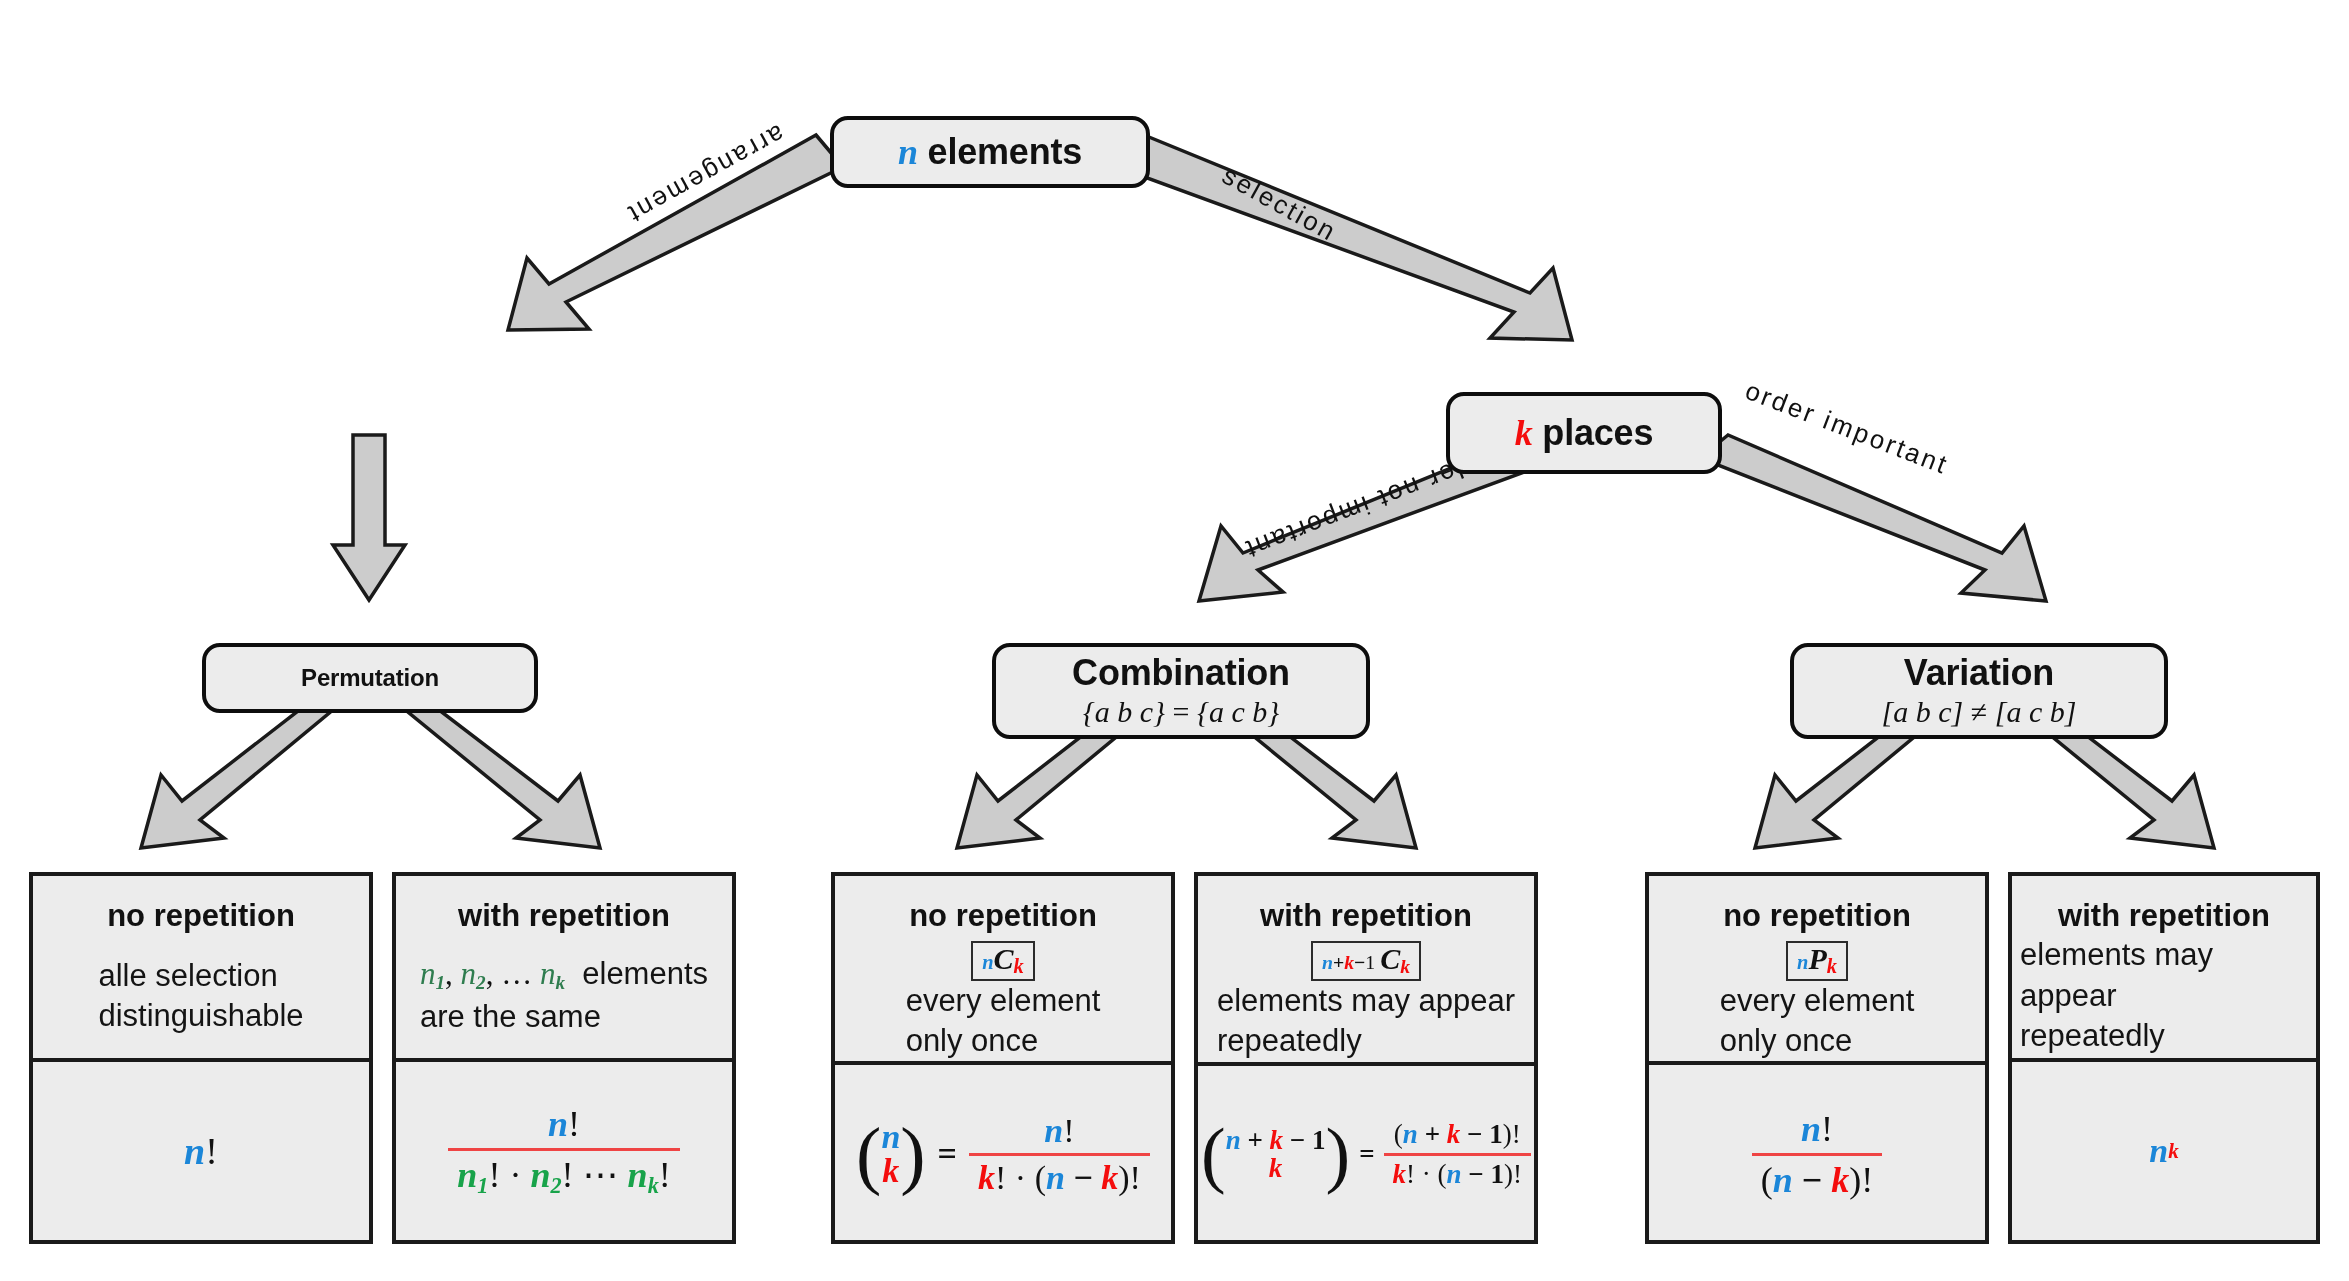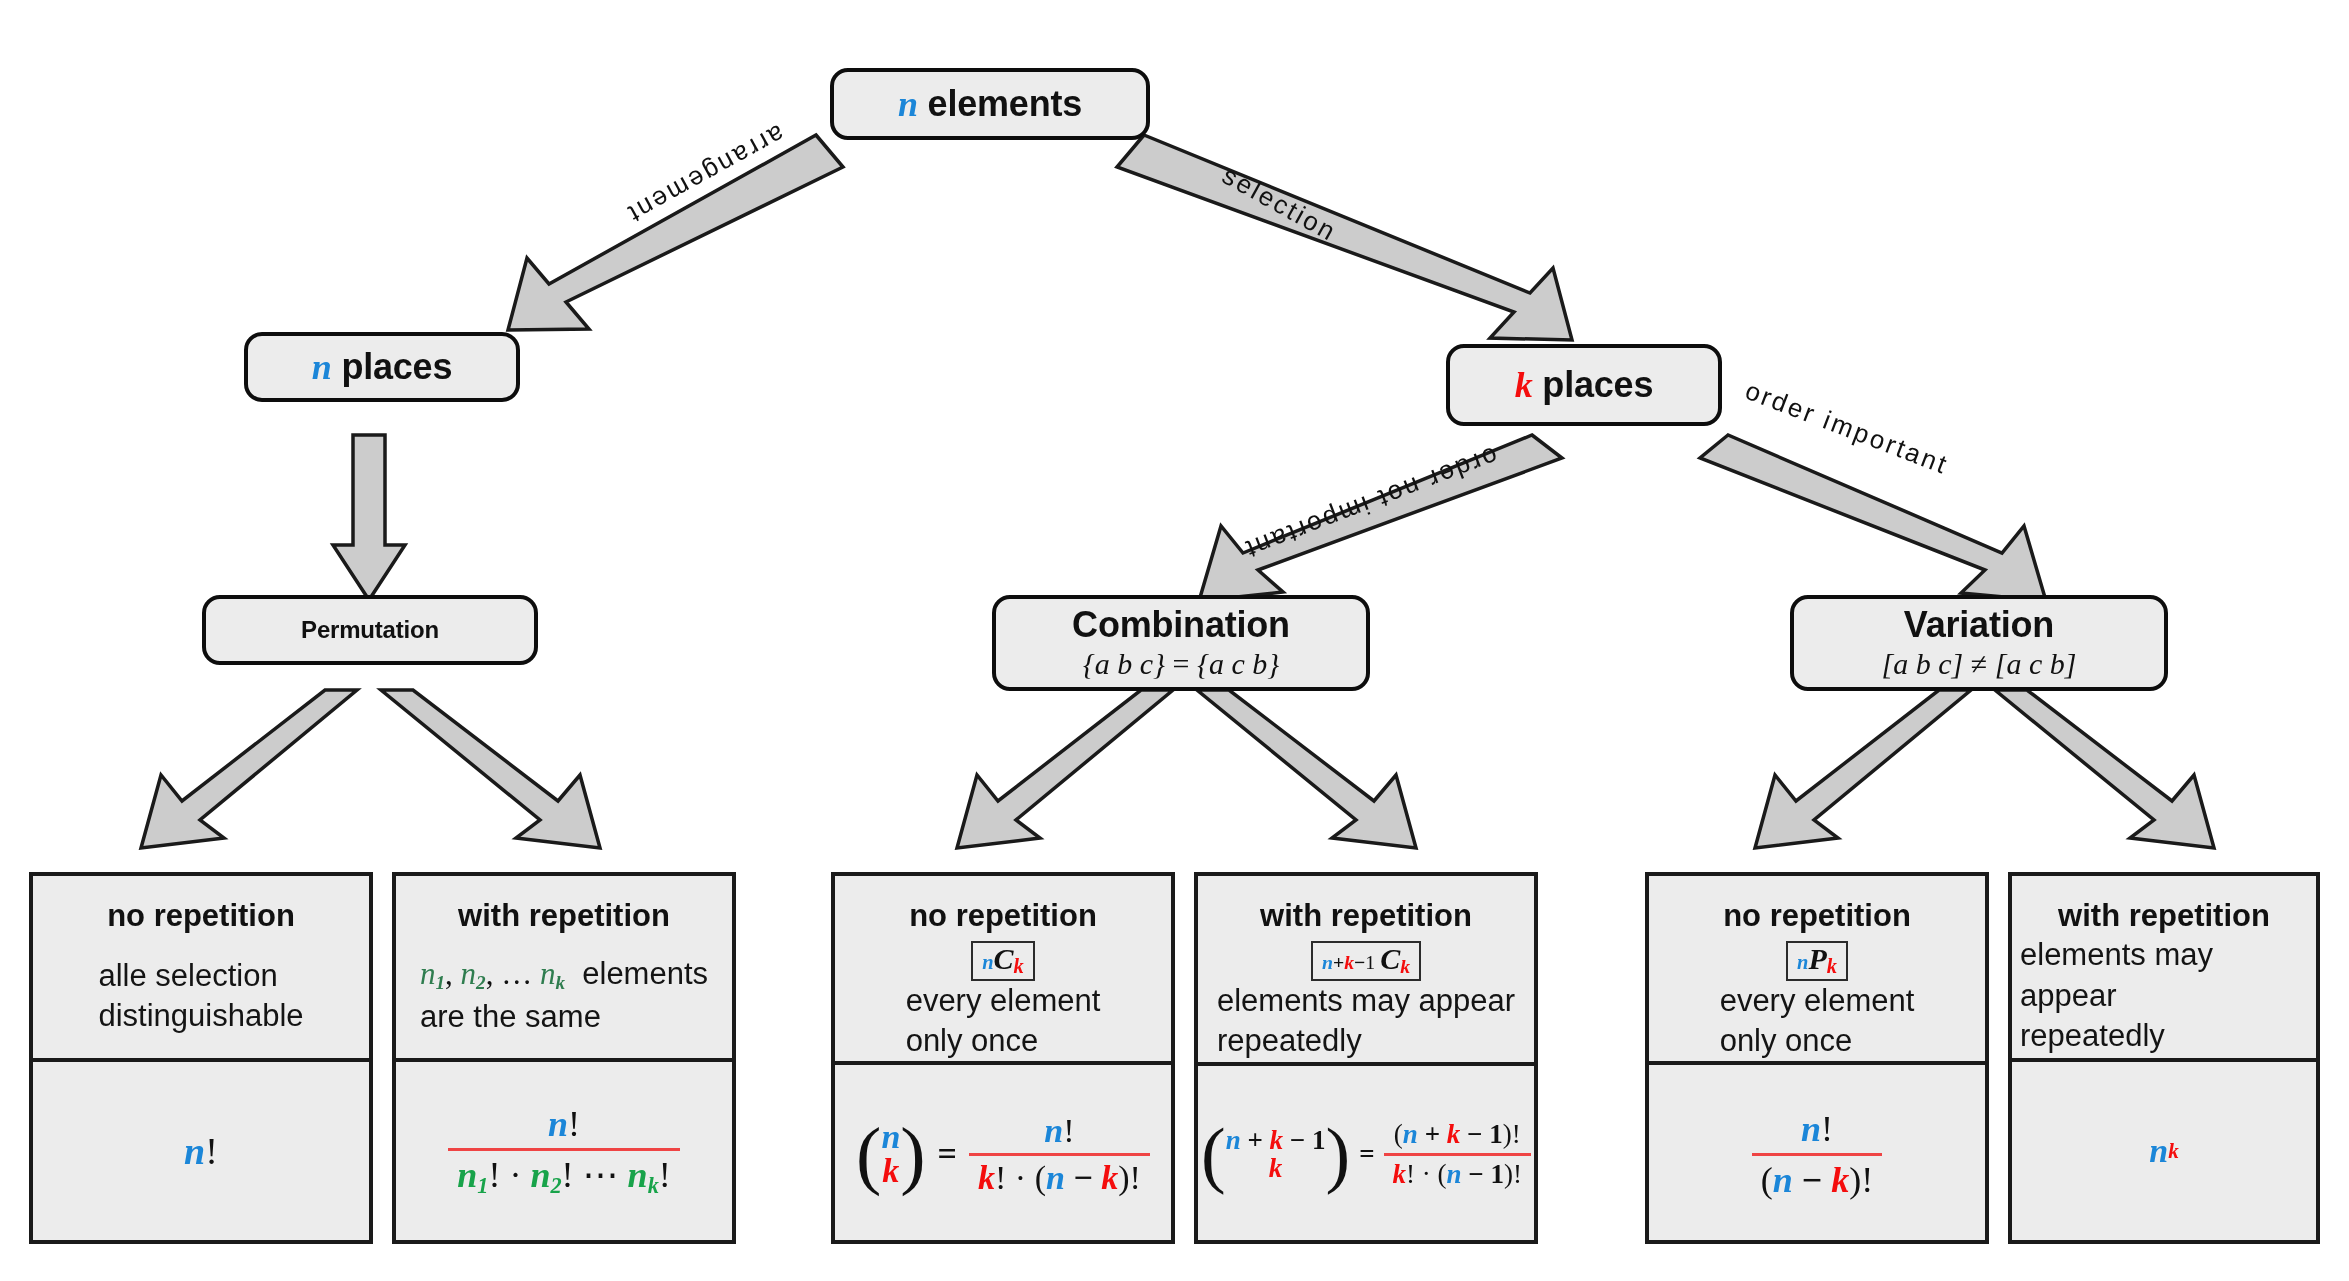--- a/index.html
+++ b/index.html
@@ -9,21 +9,21 @@
     -webkit-font-smoothing:antialiased;
   }
   #stage{position:absolute;inset:0;}
   svg.edges{position:absolute;left:0;top:0;width:2349px;height:1281px;pointer-events:none;}
 
   
   .node{
     position:absolute;box-sizing:border-box;
     background:#ececec;border:4px solid #0d0d0d;border-radius:18px;
     display:flex;flex-direction:column;align-items:center;justify-content:center;
-    text-align:center;line-height:1.12;
+    text-align:center;line-height:1.12;margin-top:48px;
   }
   .node .title{font-weight:bold;color:#111;letter-spacing:-0.2px;}
   .node .sub{
     font-family:"Liberation Serif",serif;font-style:italic;color:#111;
     margin-top:2px;white-space:nowrap;
   }
   .node .sub .up{font-style:normal;}
 
   
   .card{
@@ -121,25 +121,20 @@
   <div class="elabel" style="left:1502px;top:469px;transform:rotate(159deg);">order not important</div>
 
   <div class="elabel" style="left:1752px;top:375px;transform:rotate(21deg);">order important</div>
 
   <div class="node" style="left:830px;top:68px;width:320px;height:72px;">
     <div class="title" style="font-size:36px;">
       <span class="m blue">n</span><span class="blk">&nbsp;</span><span class="blk">elements</span>
     </div>
   </div>
 
-  <div class="node" style="left:244px;top:332px;width:276px;height:70px;">
-    <div class="title" style="font-size:36px;">
-      <span class="m blue">n</span><span class="blk">&nbsp;</span><span class="blk">places</span>
-    </div>
-  </div>
 
   <div class="node" style="left:1446px;top:344px;width:276px;height:82px;">
     <div class="title" style="font-size:36px;">
       <span class="m red">k</span><span class="blk">&nbsp;</span><span class="blk">places</span>
     </div>
   </div>
 
   <div class="node" style="left:202px;top:595px;width:336px;height:70px;">
     <div class="title" style="font-size:24px;">Permutation</div>
   </div>

